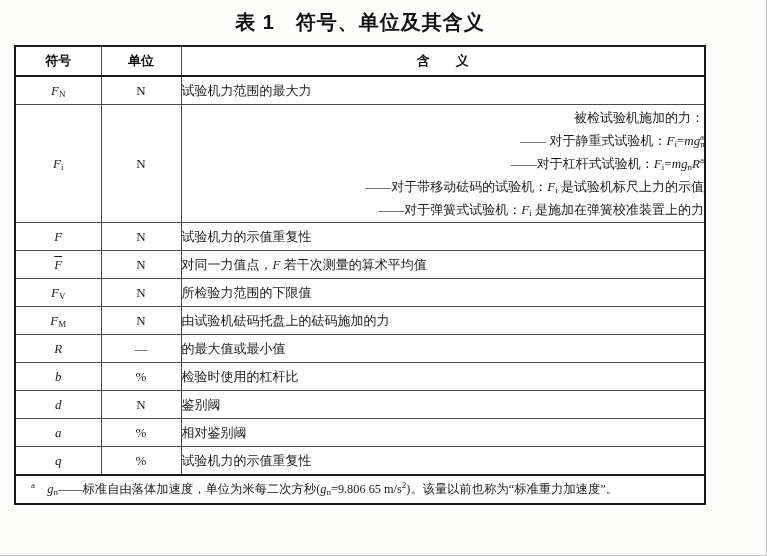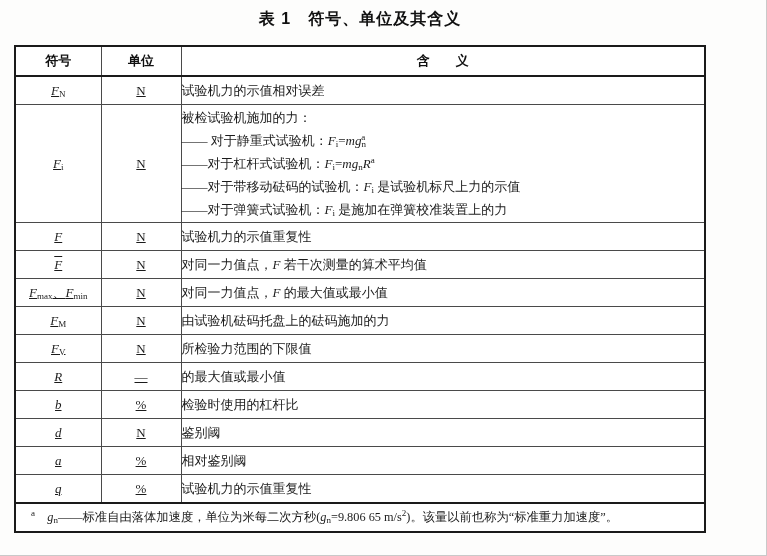--- a/index.html
+++ b/index.html
@@ -7,46 +7,46 @@
     position:relative; width:767px; height:556px;
     background:#fdfdfc; overflow:hidden;
     box-shadow: inset -1px 0 0 #c9c9c9, inset 0 -1px 0 #c9c9c9;
     font-family:"Liberation Serif","DejaVu Serif",serif;
     color:#1b1b1b;
   }
   .title {
     position:absolute; left:14px; top:9px; width:692px;
     text-align:center;
     font-family:"Liberation Sans","DejaVu Sans",sans-serif;
-    font-weight:bold; font-size:16px; letter-spacing:1px;
+    font-weight:bold; font-size:20px; letter-spacing:1px;
     color:#111;
   }
   .table-wrap { position:absolute; left:14px; top:45px; width:692px; }
   table.symbols {
     border-collapse:collapse; width:100%; table-layout:fixed;
     background:#fff;
   }
   table.symbols th, table.symbols td {
     border:1px solid #4a4a4a;
     padding:0; vertical-align:middle;
     font-size:13px; line-height:1.35;
   }
   table.symbols { border:2px solid #1a1a1a; }
   table.symbols th {
     height:28px;
     font-family:"Liberation Sans","DejaVu Sans",sans-serif;
     font-weight:bold; font-size:13px; color:#111;
     text-align:center; border-bottom:2px solid #1a1a1a;
   }
-  td.sym, td.unit { text-align:center;text-decoration:underline; }
+  td.sym, td.unit { text-align:center; }
   td.sym { font-style:normal; }
   td.mean { text-align:left; padding-left:13px; padding-right:6px; }
   tr.r-std td { height:27px; }
   tr.r-big td { height:117px; }
-  tr.r-big td.mean { line-height:23px; }
+  tr.r-big td.mean { line-height:23px;text-align:right; }
   td.sym i, td.mean i { font-family:"Liberation Serif","DejaVu Serif",serif; }
   sub, sup { font-size:9px; line-height:0; }
   sub { vertical-align:-0.25em; }
   sup { vertical-align:0.55em; }
   sup.st { margin-left:-0.52em; }
   .ol { text-decoration:overline; }
   tr.foot td {
     height:27px; border-top:2px solid #1a1a1a;
     text-align:left; padding-left:15px; padding-right:4px;
     font-size:12.3px; white-space:nowrap;
@@ -70,51 +70,46 @@
         <tr>
           <th>符号</th>
           <th>单位</th>
           <th>含　　义</th>
         </tr>
       </thead>
       <tbody>
         <tr class="r-std">
           <td class="sym"><i>F</i><sub>N</sub></td>
           <td class="unit">N</td>
-          <td class="mean">试验机力的示值相对误差</td>
+          <td class="mean">试验机力范围的最大力</td>
         </tr>
         <tr class="r-big">
           <td class="sym"><i>F</i><sub>i</sub></td>
           <td class="unit">N</td>
           <td class="mean">被检试验机施加的力：<br>—— 对于静重式试验机：<i>F</i><sub>i</sub>=<i>mg</i><sub>n</sub><sup class="st">a</sup><br>——对于杠杆式试验机：<i>F</i><sub>i</sub>=<i>mg</i><sub>n</sub><i>R</i><sup>a</sup><br>——对于带移动砝码的试验机：<i>F</i><sub>i</sub> 是试验机标尺上力的示值<br>——对于弹簧式试验机：<i>F</i><sub>i</sub> 是施加在弹簧校准装置上的力</td>
         </tr>
         <tr class="r-std">
           <td class="sym"><i>F</i></td>
           <td class="unit">N</td>
           <td class="mean">试验机力的示值重复性</td>
         </tr>
         <tr class="r-std">
           <td class="sym"><span class="ol"><i>F</i></span></td>
           <td class="unit">N</td>
           <td class="mean">对同一力值点，<i>F</i> 若干次测量的算术平均值</td>
         </tr>
         <tr class="r-std">
-          <td class="sym"><i>F</i><sub>max</sub>、<i>F</i><sub>min</sub></td>
+          <td class="sym"><i>F</i><sub>V</sub></td>
           <td class="unit">N</td>
-          <td class="mean">对同一力值点，<i>F</i> 的最大值或最小值</td>
+          <td class="mean">所检验力范围的下限值</td>
         </tr>
         <tr class="r-std">
           <td class="sym"><i>F</i><sub>M</sub></td>
           <td class="unit">N</td>
           <td class="mean">由试验机砝码托盘上的砝码施加的力</td>
-        </tr>
-        <tr class="r-std">
-          <td class="sym"><i>F</i><sub>V</sub></td>
-          <td class="unit">N</td>
-          <td class="mean">所检验力范围的下限值</td>
         </tr>
         <tr class="r-std">
           <td class="sym"><i>R</i></td>
           <td class="unit">—</td>
           <td class="mean">的最大值或最小值</td>
         </tr>
         <tr class="r-std">
           <td class="sym"><i>b</i></td>
           <td class="unit">%</td>
           <td class="mean">检验时使用的杠杆比</td>

